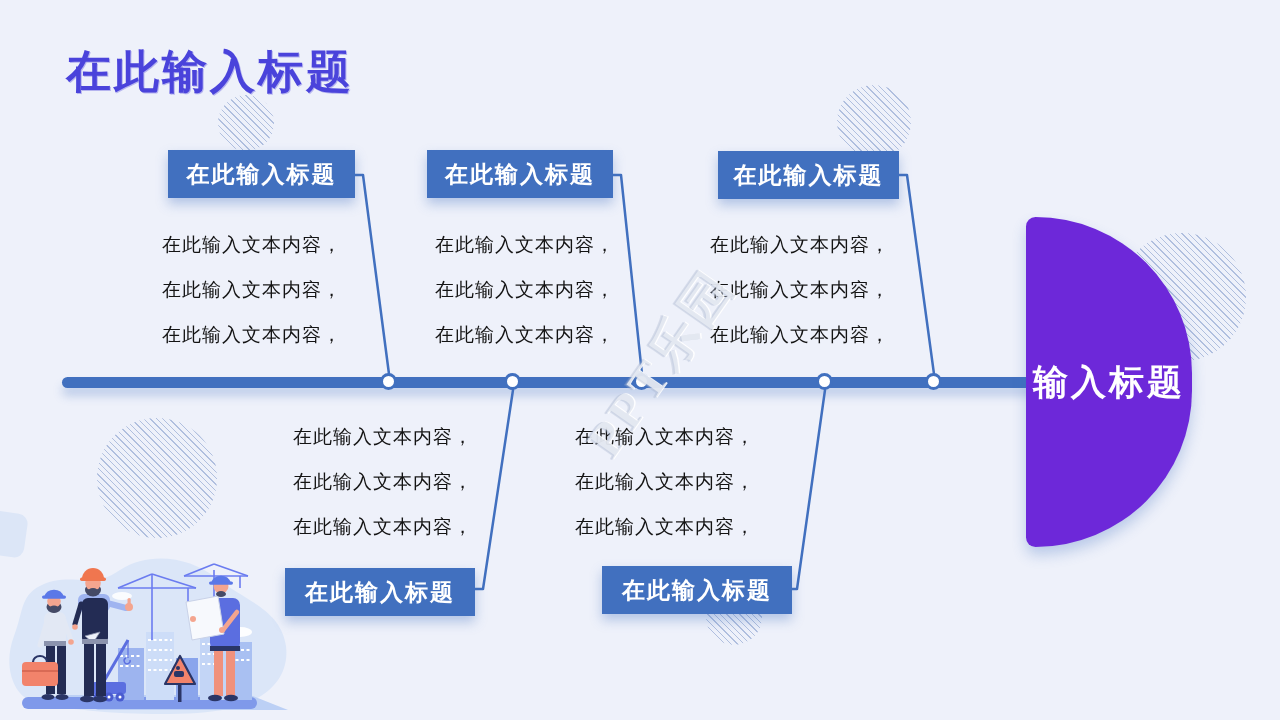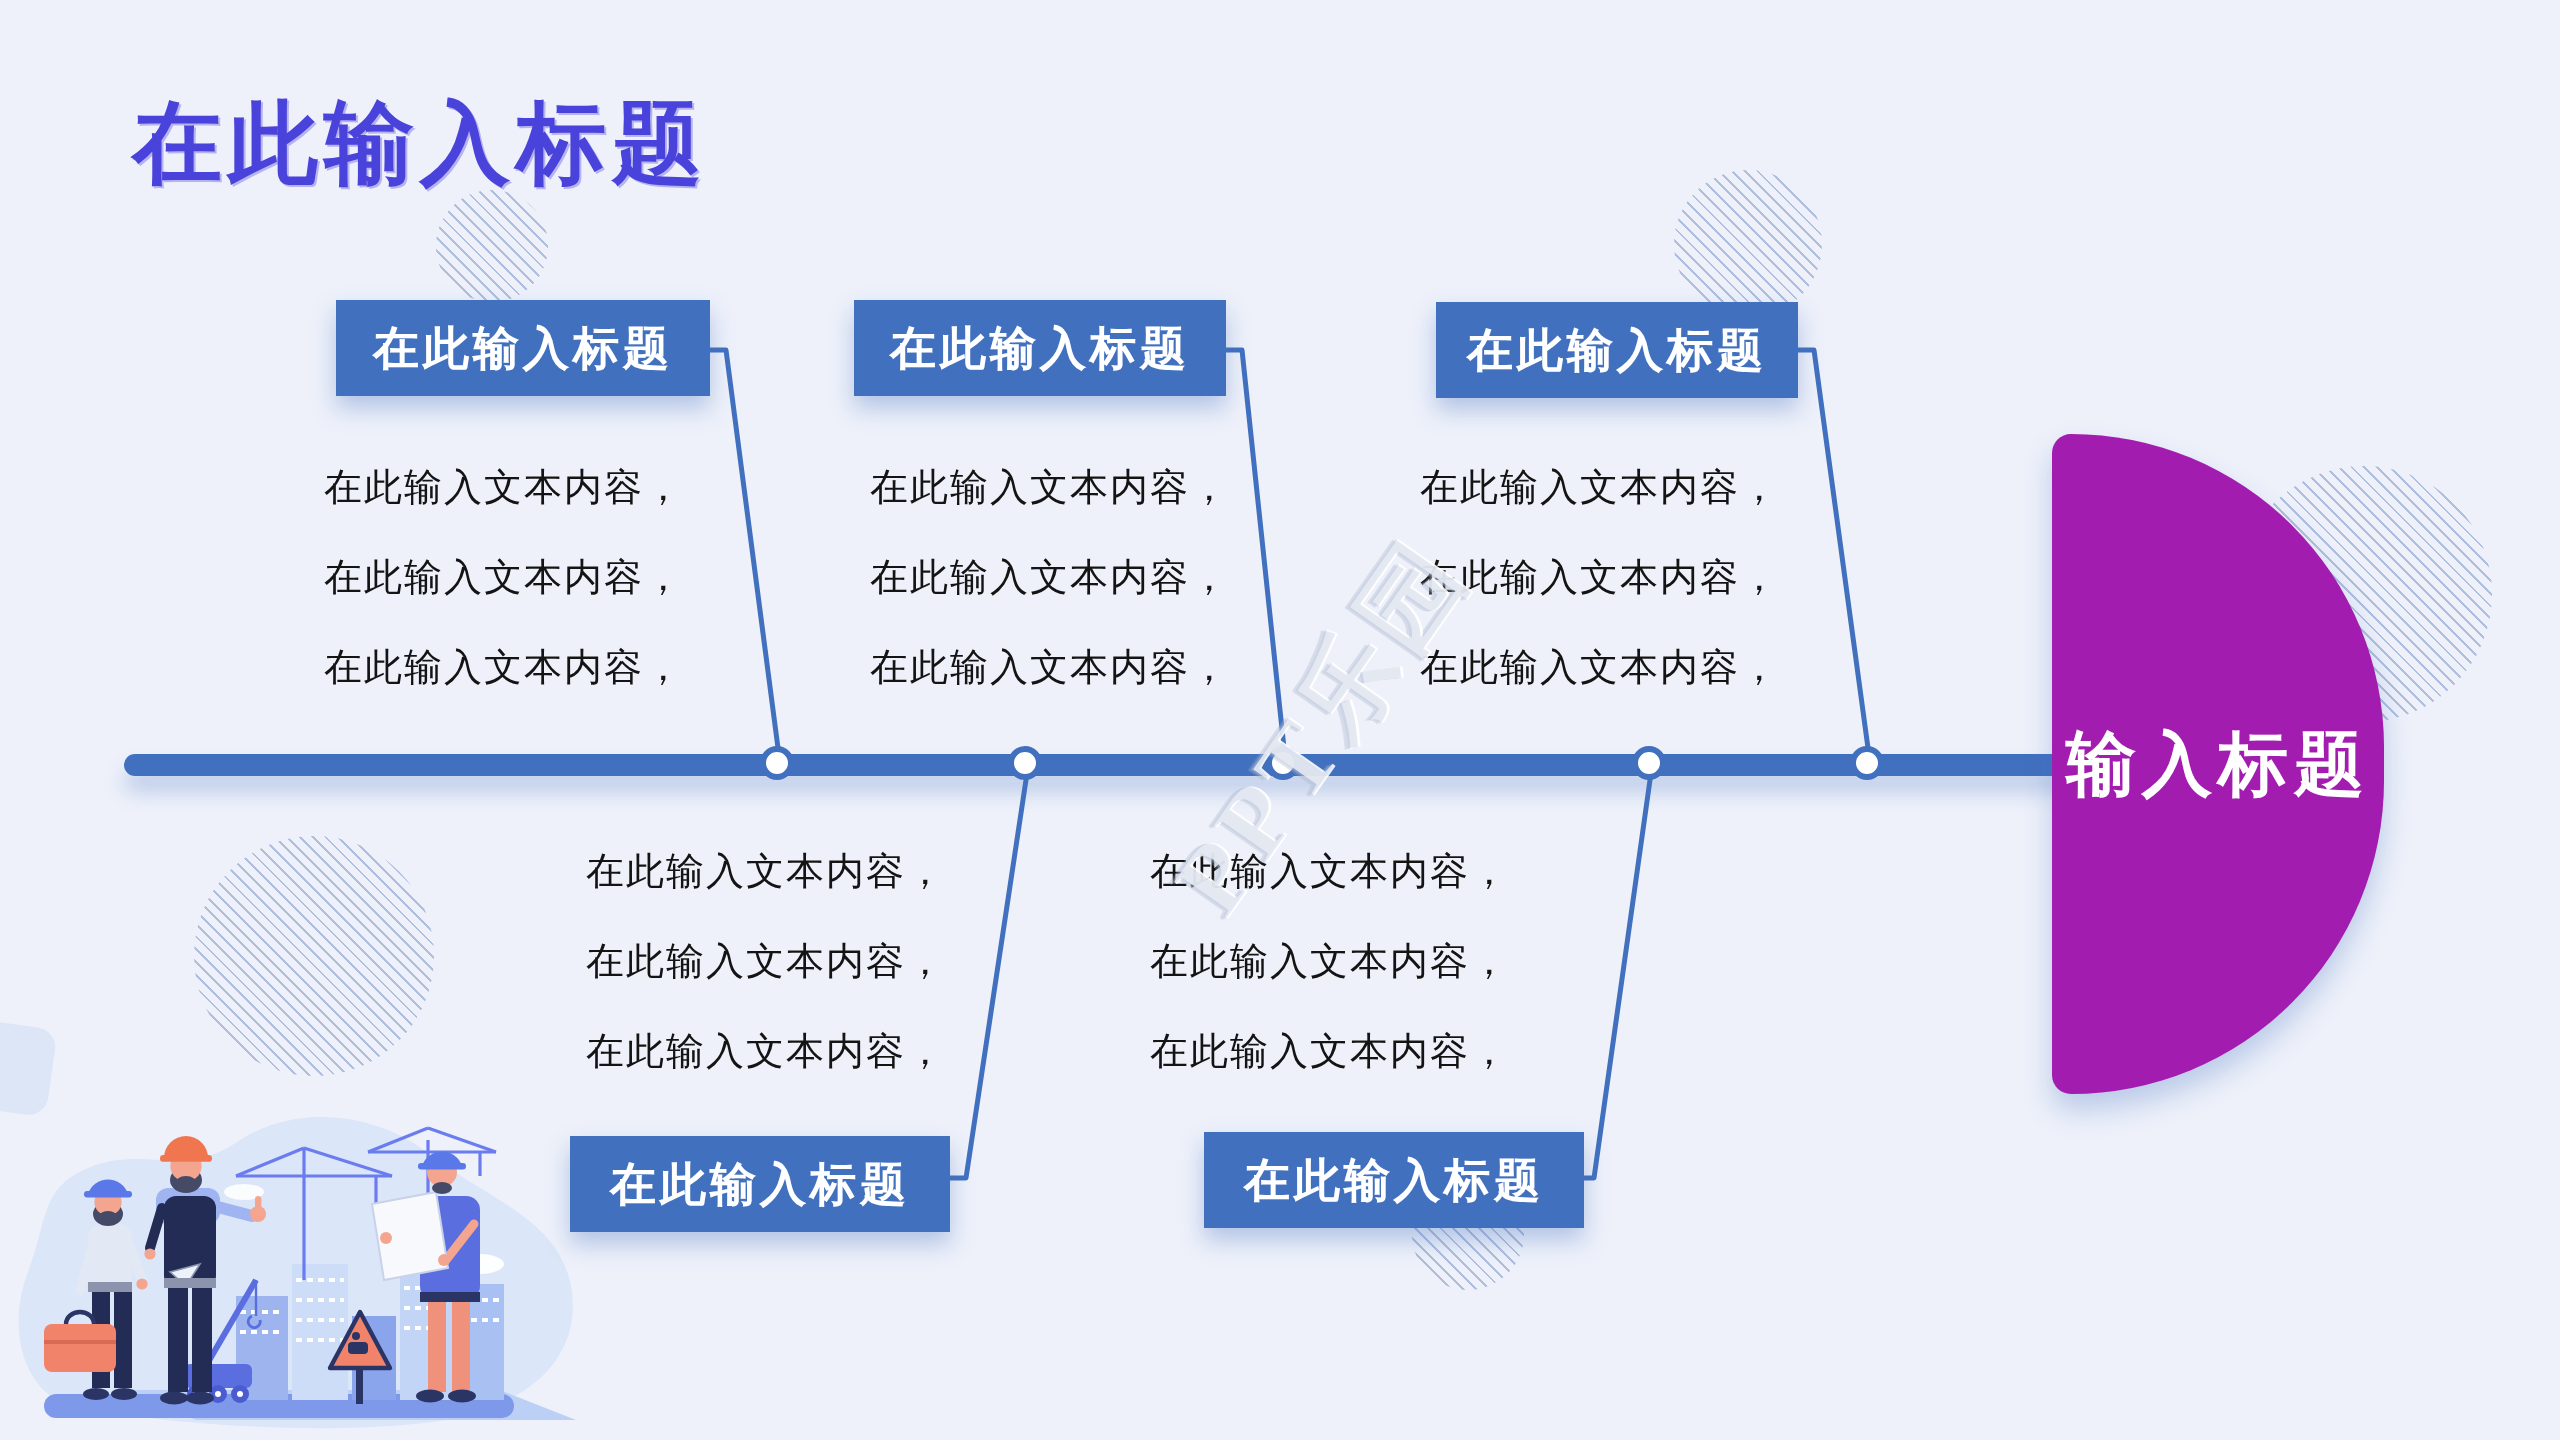--- a/index.html
+++ b/index.html
@@ -56,21 +56,21 @@
     cursor:pointer;
   }
   .text-col {
     position:absolute; width:220px; text-align:center; z-index:6;
     font-size:19px; font-weight:400; line-height:45px; letter-spacing:1px;
     color:#141414; font-family:"Liberation Serif", serif; white-space:nowrap;
   }
   .text-col span { display:block; }
   .head-shape {
     position:absolute; left:1026px; top:217px; width:166px; height:330px; z-index:4;
-    background:#a21caf;
+    background:#6d28d9;
     border-radius:10px 165px 165px 10px;
     display:flex; align-items:center; justify-content:center;
     box-shadow:0 8px 14px rgba(65,112,191,.30);
     cursor:pointer;
   }
   .head-shape .head-label {
     color:#ffffff; font-size:35px; font-weight:900; letter-spacing:3px;
     font-family:"Liberation Serif", serif; white-space:nowrap;
   }
   

